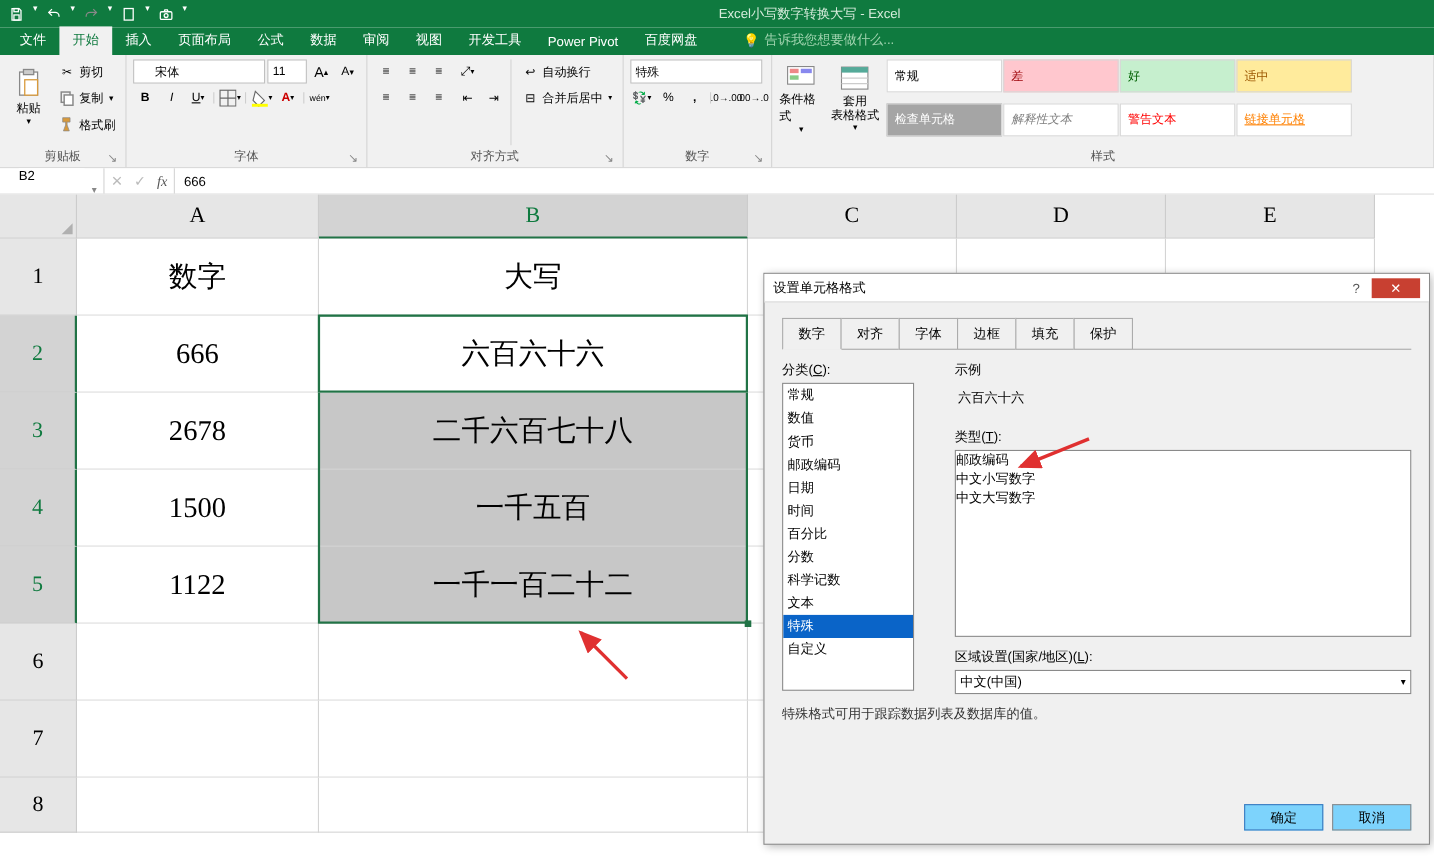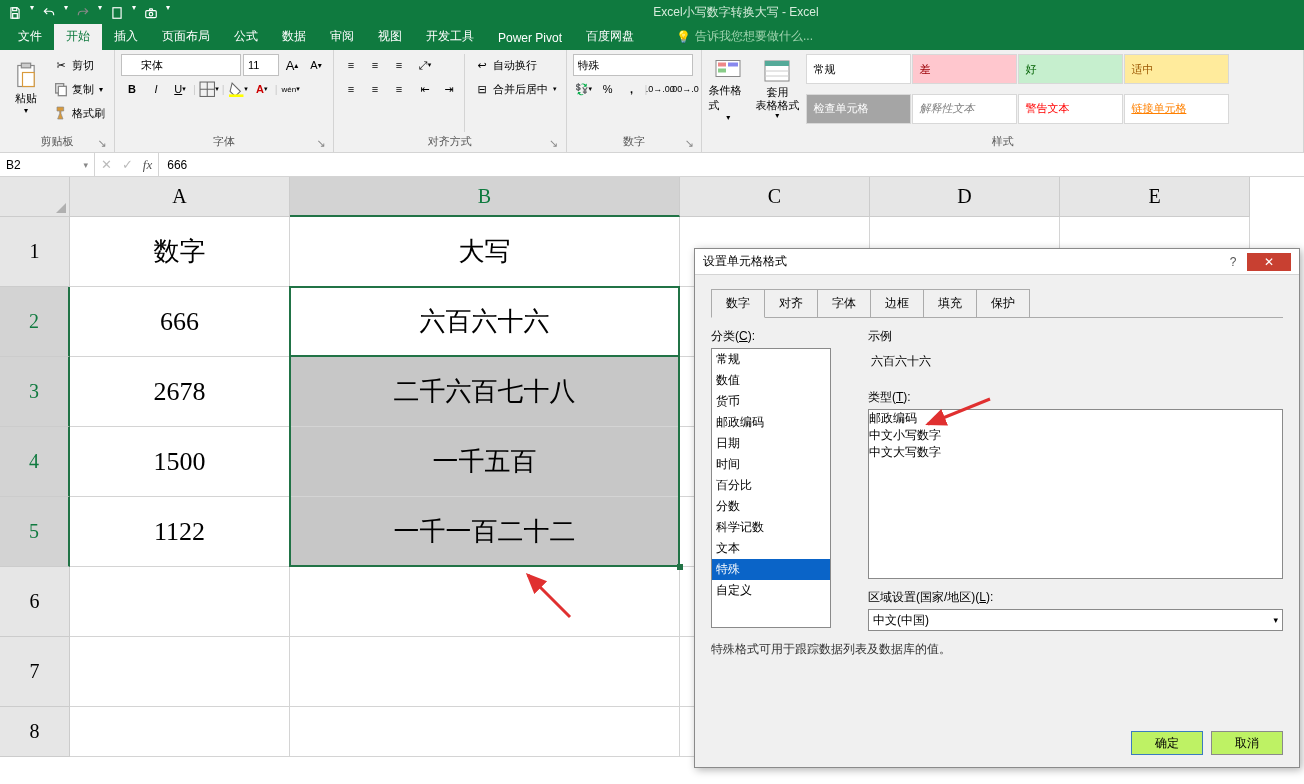--- a/index.html
+++ b/index.html
@@ -32,21 +32,21 @@
 .smbtn { display: flex; align-items: center; gap: 3px; height: 22px; padding: 0 3px; cursor: pointer; }
 .smbtn .ico { width: 16px; height: 16px; display: flex; align-items: center; justify-content: center; }
 .ribbon select, .ribbon input.sel { height: 22px; border: 1px solid #c0c0c0; background: #fff; font-size: 11px; padding: 0 4px; }
 .ico svg { width: 100%; height: 100%; }
 .iconbtn { width: 22px; height: 22px; display: flex; align-items: center; justify-content: center; cursor: pointer; border: 1px solid transparent; }
 .style-gallery { display: grid; grid-template-columns: repeat(4, 105px); gap: 1px; }
 .style-cell { height: 30px; border: 1px solid #d8d8d8; display: flex; align-items: center; padding: 0 6px; font-size: 11px; background: #fff; cursor: pointer; }
 
 
 .fbar { height: 24px; background: #fff; border-bottom: 1px solid #d4d4d4; display: flex; align-items: stretch; font-size: 12px; }
-.namebox { width: 95px; border-right: 1px solid #d4d4d4; display: flex; align-items: center; padding: 0 6px; }
+.namebox { width: 95px; border-right: 1px solid #d4d4d4; display: flex; align-items: center; padding: 0 6px; flex-direction: column; }
 .namebox input { border: none; width: 60px; font-size: 12px; outline: none; }
 .fbar-btns { display: flex; align-items: center; padding: 0 6px; gap: 10px; color: #999; border-right: 1px solid #d4d4d4; }
 .fbar-btns span { cursor: pointer; font-size: 13px; }
 .fbar-btns .fx { font-style: italic; font-family: serif; color: #555; }
 .formula { flex: 1; display: flex; align-items: center; padding: 0 8px; }
 
 
 .grid-area { position: relative; height: 607px; background: #fff; }
 .corner { position: absolute; left: 0; top: 0; width: 70px; height: 40px; background: #e6e6e6; border-right: 1px solid #ccc; border-bottom: 1px solid #ccc; }
 .corner::after { content: ""; position: absolute; right: 3px; bottom: 3px; width: 0; height: 0; border-left: 10px solid transparent; border-bottom: 10px solid #b0b0b0; }
@@ -82,21 +82,21 @@
 .dlg-right { flex: 1; padding-left: 25px; }
 .dlg-label { margin-bottom: 3px; }
 .listbox { border: 1px solid #8a8a8a; background: #fff; height: 280px; overflow: auto; }
 .listbox .item { padding: 2px 4px; cursor: pointer; }
 .listbox .item.sel { background: #0a64c8; color: #fff; }
 .sample-box { border: 1px solid transparent; padding: 4px 2px 10px; margin-bottom: 8px; }
 .typebox { border: 1px solid #8a8a8a; background: #fff; height: 170px; overflow: auto; margin-bottom: 10px; }
 .locale-sel { width: 100%; height: 22px; border: 1px solid #8a8a8a; background: #fff; display: flex; align-items: center; padding: 0 4px; justify-content: space-between; }
 .dlg-note { padding: 0 16px; color: #333; }
 .dlg-buttons { position: absolute; right: 16px; bottom: 12px; display: flex; gap: 8px; }
-.dlg-btn { width: 72px; height: 24px; border: 1px solid #8a8a8a; background: #bef264; cursor: pointer; display: flex; align-items: center; justify-content: center; text-align: center; }
+.dlg-btn { width: 72px; height: 24px; border: 1px solid #8a8a8a; background: #7dd3fc; cursor: pointer; display: flex; align-items: center; justify-content: center; text-align: center; }
 .dlg-btn.primary { border: 1px solid #3b7bbf; }
 .underline-key { text-decoration: underline; }
 </style>
 </head>
 <body>
 
 <div class="titlebar">
   <div class="qat">
     <div class="qat-btn">
         <svg viewBox="0 0 24 24" fill="none" stroke="#fff" stroke-width="2">

